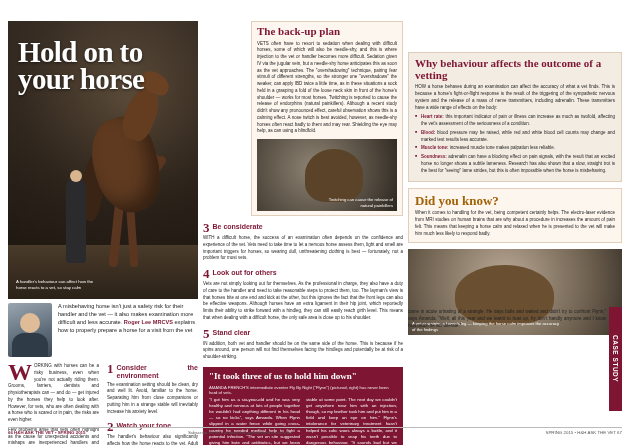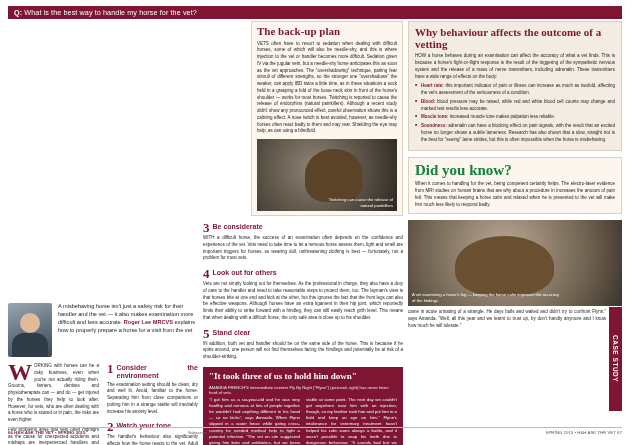--- a/index.html
+++ b/index.html
@@ -225,43 +225,43 @@
   .quotebox .byline { font-size: 4.2px; margin-bottom:2px; opacity:.9; }
   .quotebox .qcols {
     columns: 2; column-gap: 6px; font-size: 4.3px; line-height:1.45; text-align: justify;
   }
 
   
   .rightcol {
     position:absolute; top:21px; left: 408px; width: 214px; height: 398px;
   }
   .rpanel {
-    background:#f3ece2; border:0.6px solid #ddcdb9; padding: 5px 6px;
+    background:#f3ece2; border:0.6px solid #ddcdb9; padding: 5px 6px; margin-top: 31px;
   }
   .rpanel .rt {
     color:#7d1533; font-family:"Liberation Serif", serif; font-weight:bold;
     font-size: 11px; line-height:1.06; margin-bottom: 3px;
   }
   .rpanel p { font-size: 4.5px; line-height:1.5; color:#222; text-align: justify; }
   .bullets { margin-top:3px; }
   .bullets li {
     list-style: none; font-size: 4.5px; line-height:1.5; color:#222;
     padding-left: 6px; position: relative; margin-bottom: 2px; text-align: justify;
   }
   .bullets li:before {
     content:"■"; position:absolute; left:0; top:0; color:#7d1533; font-size:3.6px;
   }
   .bullets b { color:#7d1533; }
 
   .didyou {
     margin-top: 6px; background:#fdf6ee; border:0.6px solid #e2cfbb; padding: 5px 6px;
   }
   .didyou .dt {
-    color:#15803d; font-family:"Liberation Serif", serif; font-weight:bold;
-    font-size: 15px; line-height: 1.0; margin-bottom: 3px;
+    color:#a16207; font-family:"Liberation Serif", serif; font-weight:bold;
+    font-size: 13px; line-height: 1.0; margin-bottom: 3px;
   }
   .didyou p { font-size: 4.5px; line-height:1.5; color:#222; text-align: justify; }
 
   .rphoto {
     margin-top: 6px; width: 100%; height: 86px;
     background: radial-gradient(circle at 45% 35%, #b9a894, #6f6150 65%, #3b342b);
     position:relative; overflow:hidden;
   }
   .rphoto .blob {
     position:absolute; left: 22%; top: 18%; width: 46%; height: 70%;
@@ -286,27 +286,38 @@
   }
   .rbottom .sub {
     color:#7d1533; font-weight:bold; font-size:5.4px; margin-bottom:2px;
   }
 </style>
 </head>
 <body>
 
 <div class="page">
 
-  <div class="qbar">
-    <span class="qmark">Q:</span>
-    <span>What is the best way to handle my horse for the vet?</span>
-  </div>
 
   <div class="leftcol">
 
+    <div class="photo">
+      <div class="ground"></div>
+      <div class="tail"></div>
+      <div class="horse-leg leg3"></div>
+      <div class="horse-leg leg4"></div>
+      <div class="horse-body"></div>
+      <div class="horse-neck"></div>
+      <div class="horse-head"></div>
+      <div class="horse-leg leg1"></div>
+      <div class="horse-leg leg2"></div>
+      <div class="handler"></div>
+
+      <div class="headline">Hold on to your horse</div>
+      <div class="photo-caption">A handler's behaviour can affect how the horse reacts to a vet, so stay calm</div>
+    </div>
 
     <div class="standfirst">
       <div class="sf-portrait"></div>
       <div class="sf-text">
         <span>A misbehaving horse isn't just a safety risk for their handler and the vet — it also makes examination more difficult and less accurate.</span>
         <span class="hl">Roger Lee MRCVS</span>
         <span>explains how to properly prepare a horse for a visit from the vet</span>
       </div>
     </div>
 

